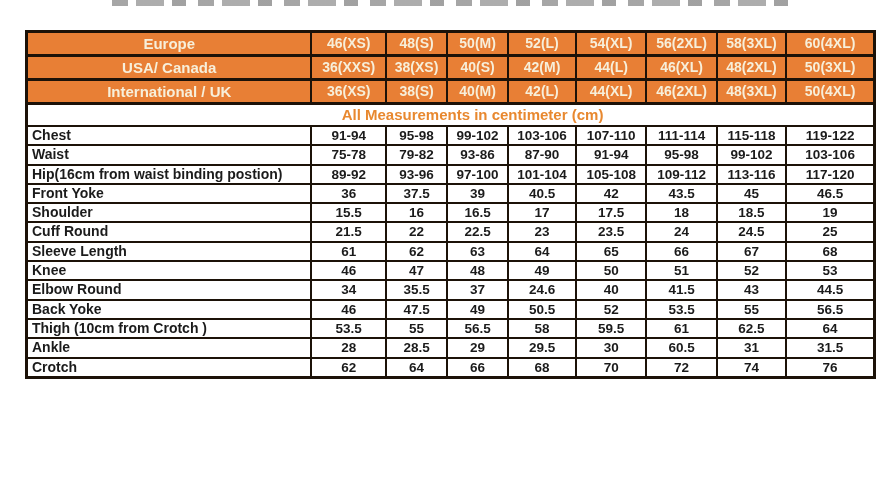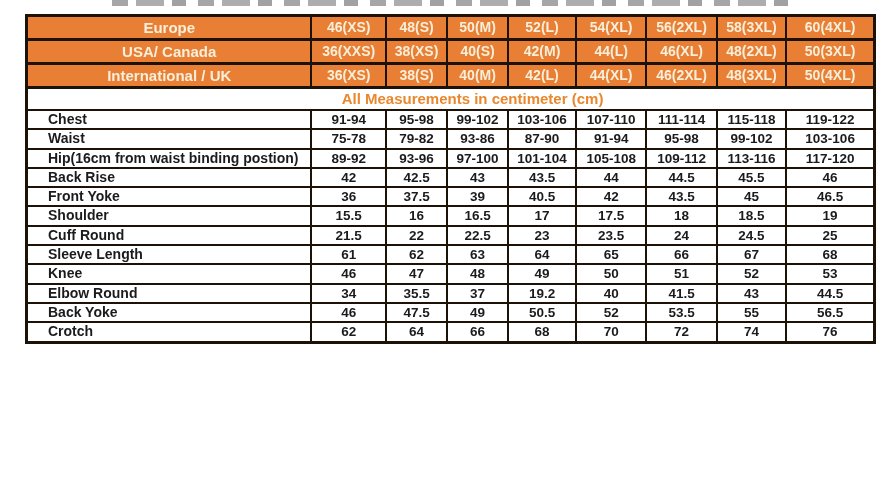--- a/index.html
+++ b/index.html
@@ -18,21 +18,21 @@
   
   .clipped-title-strip{
     position:absolute;top:0;left:112px;width:676px;height:6px;
     background:repeating-linear-gradient(90deg,
       #5d5d5d 0 16px, transparent 16px 24px,
       #6a6a6a 24px 52px, transparent 52px 60px,
       #555 60px 74px, transparent 74px 86px);
     opacity:.55;
   }
   table.size-chart{
-    position:absolute;top:14px;left:25px;width:851px;
+    position:absolute;top:30px;left:25px;width:851px;
     border-collapse:collapse;table-layout:fixed;
     border:3px solid var(--border);
   }
   .size-chart td{
     border:2px solid var(--border);
     font-weight:bold;
     color:var(--body-text);
     white-space:nowrap;
     overflow:hidden;
     padding:0;
@@ -56,21 +56,21 @@
     padding-left:44px;
   }
   tr.measure-row td{
     height:17.3px;
     line-height:17.3px;
     font-size:13.5px;
     text-align:center;
   }
   tr.measure-row td.label-cell{
     text-align:left;
-    padding-left:20px;
+    padding-left:4px;
     font-size:14px;
   }
 </style>
 </head>
 <body>
 
 <div class="clipped-title-strip"></div>
 
 <table class="size-chart">
   <colgroup>
@@ -148,31 +148,20 @@
         <td class="value-cell">89-92</td>
         <td class="value-cell">93-96</td>
         <td class="value-cell">97-100</td>
         <td class="value-cell">101-104</td>
         <td class="value-cell">105-108</td>
         <td class="value-cell">109-112</td>
         <td class="value-cell">113-116</td>
         <td class="value-cell">117-120</td>
       </tr>
       <tr class="measure-row">
-        <td class="label-cell">Back Rise</td>
-        <td class="value-cell">42</td>
-        <td class="value-cell">42.5</td>
-        <td class="value-cell">43</td>
-        <td class="value-cell">43.5</td>
-        <td class="value-cell">44</td>
-        <td class="value-cell">44.5</td>
-        <td class="value-cell">45.5</td>
-        <td class="value-cell">46</td>
-      </tr>
-      <tr class="measure-row">
         <td class="label-cell">Front Yoke</td>
         <td class="value-cell">36</td>
         <td class="value-cell">37.5</td>
         <td class="value-cell">39</td>
         <td class="value-cell">40.5</td>
         <td class="value-cell">42</td>
         <td class="value-cell">43.5</td>
         <td class="value-cell">45</td>
         <td class="value-cell">46.5</td>
       </tr>
@@ -218,38 +207,60 @@
         <td class="value-cell">50</td>
         <td class="value-cell">51</td>
         <td class="value-cell">52</td>
         <td class="value-cell">53</td>
       </tr>
       <tr class="measure-row">
         <td class="label-cell">Elbow Round</td>
         <td class="value-cell">34</td>
         <td class="value-cell">35.5</td>
         <td class="value-cell">37</td>
-        <td class="value-cell">19.2</td>
+        <td class="value-cell">24.6</td>
         <td class="value-cell">40</td>
         <td class="value-cell">41.5</td>
         <td class="value-cell">43</td>
         <td class="value-cell">44.5</td>
       </tr>
       <tr class="measure-row">
         <td class="label-cell">Back Yoke</td>
         <td class="value-cell">46</td>
         <td class="value-cell">47.5</td>
         <td class="value-cell">49</td>
         <td class="value-cell">50.5</td>
         <td class="value-cell">52</td>
         <td class="value-cell">53.5</td>
         <td class="value-cell">55</td>
         <td class="value-cell">56.5</td>
       </tr>
       <tr class="measure-row">
+        <td class="label-cell">Thigh (10cm from Crotch )</td>
+        <td class="value-cell">53.5</td>
+        <td class="value-cell">55</td>
+        <td class="value-cell">56.5</td>
+        <td class="value-cell">58</td>
+        <td class="value-cell">59.5</td>
+        <td class="value-cell">61</td>
+        <td class="value-cell">62.5</td>
+        <td class="value-cell">64</td>
+      </tr>
+      <tr class="measure-row">
+        <td class="label-cell">Ankle</td>
+        <td class="value-cell">28</td>
+        <td class="value-cell">28.5</td>
+        <td class="value-cell">29</td>
+        <td class="value-cell">29.5</td>
+        <td class="value-cell">30</td>
+        <td class="value-cell">60.5</td>
+        <td class="value-cell">31</td>
+        <td class="value-cell">31.5</td>
+      </tr>
+      <tr class="measure-row">
         <td class="label-cell">Crotch</td>
         <td class="value-cell">62</td>
         <td class="value-cell">64</td>
         <td class="value-cell">66</td>
         <td class="value-cell">68</td>
         <td class="value-cell">70</td>
         <td class="value-cell">72</td>
         <td class="value-cell">74</td>
         <td class="value-cell">76</td>
       </tr>

